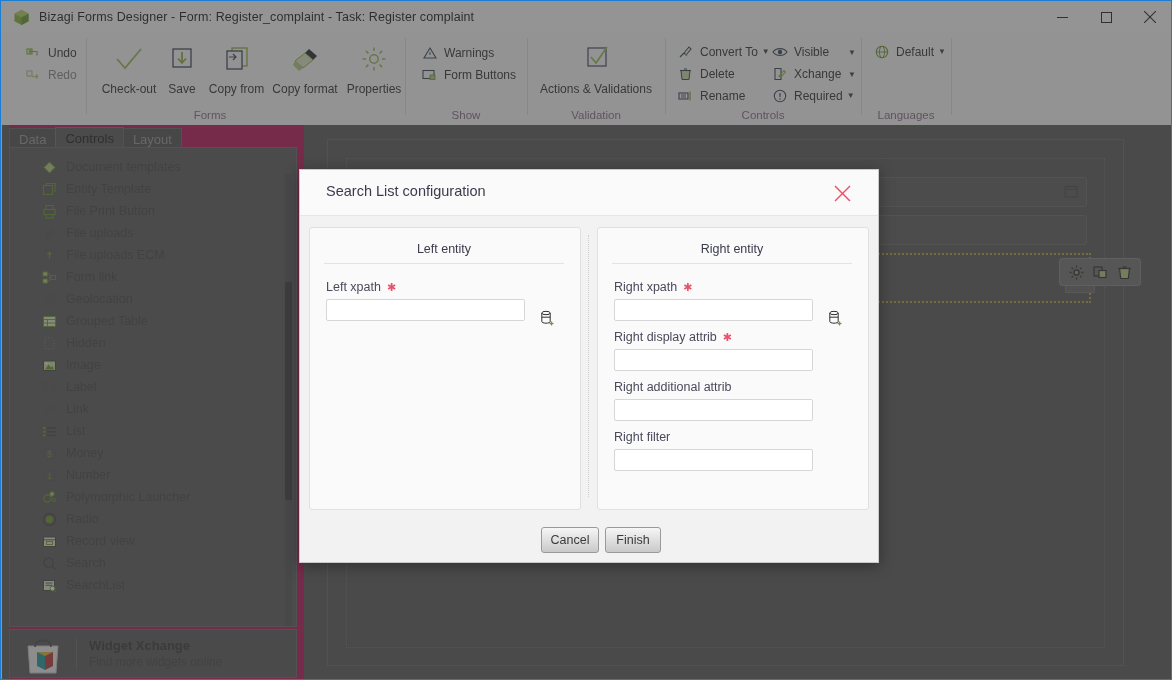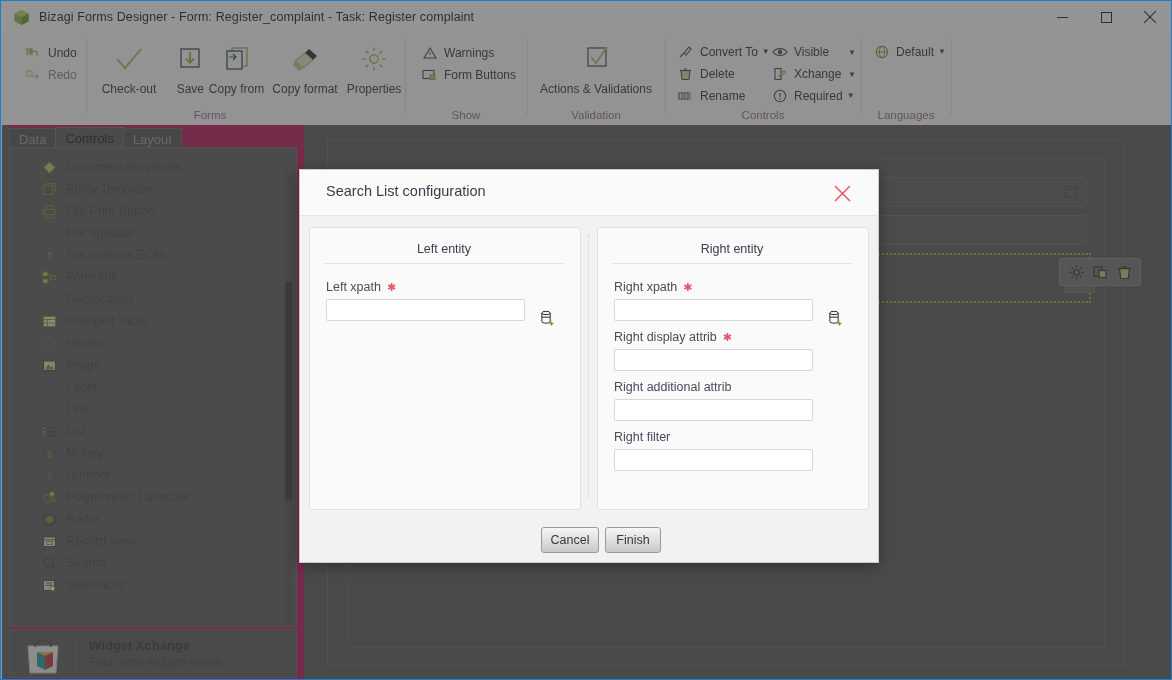--- a/index.html
+++ b/index.html
@@ -175,21 +175,21 @@
 
       <div class="bigbtn" style="left:88px;width:62px;">
         <span class="bi">
           <svg width="34" height="30" viewBox="0 0 34 30">
               <path d="M5,15 L13,24 L29,5" fill="none" stroke="#9dbf5e" stroke-width="1.8"></path>
             </svg>
         </span>
         <span class="blab">Check-out</span>
       </div>
 
-      <div class="bigbtn" style="left:150px;width:44px;align-items:flex-end;">
+      <div class="bigbtn" style="left:150px;width:44px;">
         <span class="bi">
           <svg width="28" height="28" viewBox="0 0 28 28">
               <rect x="5" y="4" width="18" height="18" fill="none" stroke="#3c4a5c" stroke-width="1.3"></rect>
               <line x1="14" y1="7" x2="14" y2="17" stroke="#8cb63c" stroke-width="1.8"></line>
               <path d="M10,13.5 L14,18 L18,13.5" fill="none" stroke="#8cb63c" stroke-width="1.8"></path>
             </svg>
         </span>
         <span class="blab">Save</span>
       </div>
 

